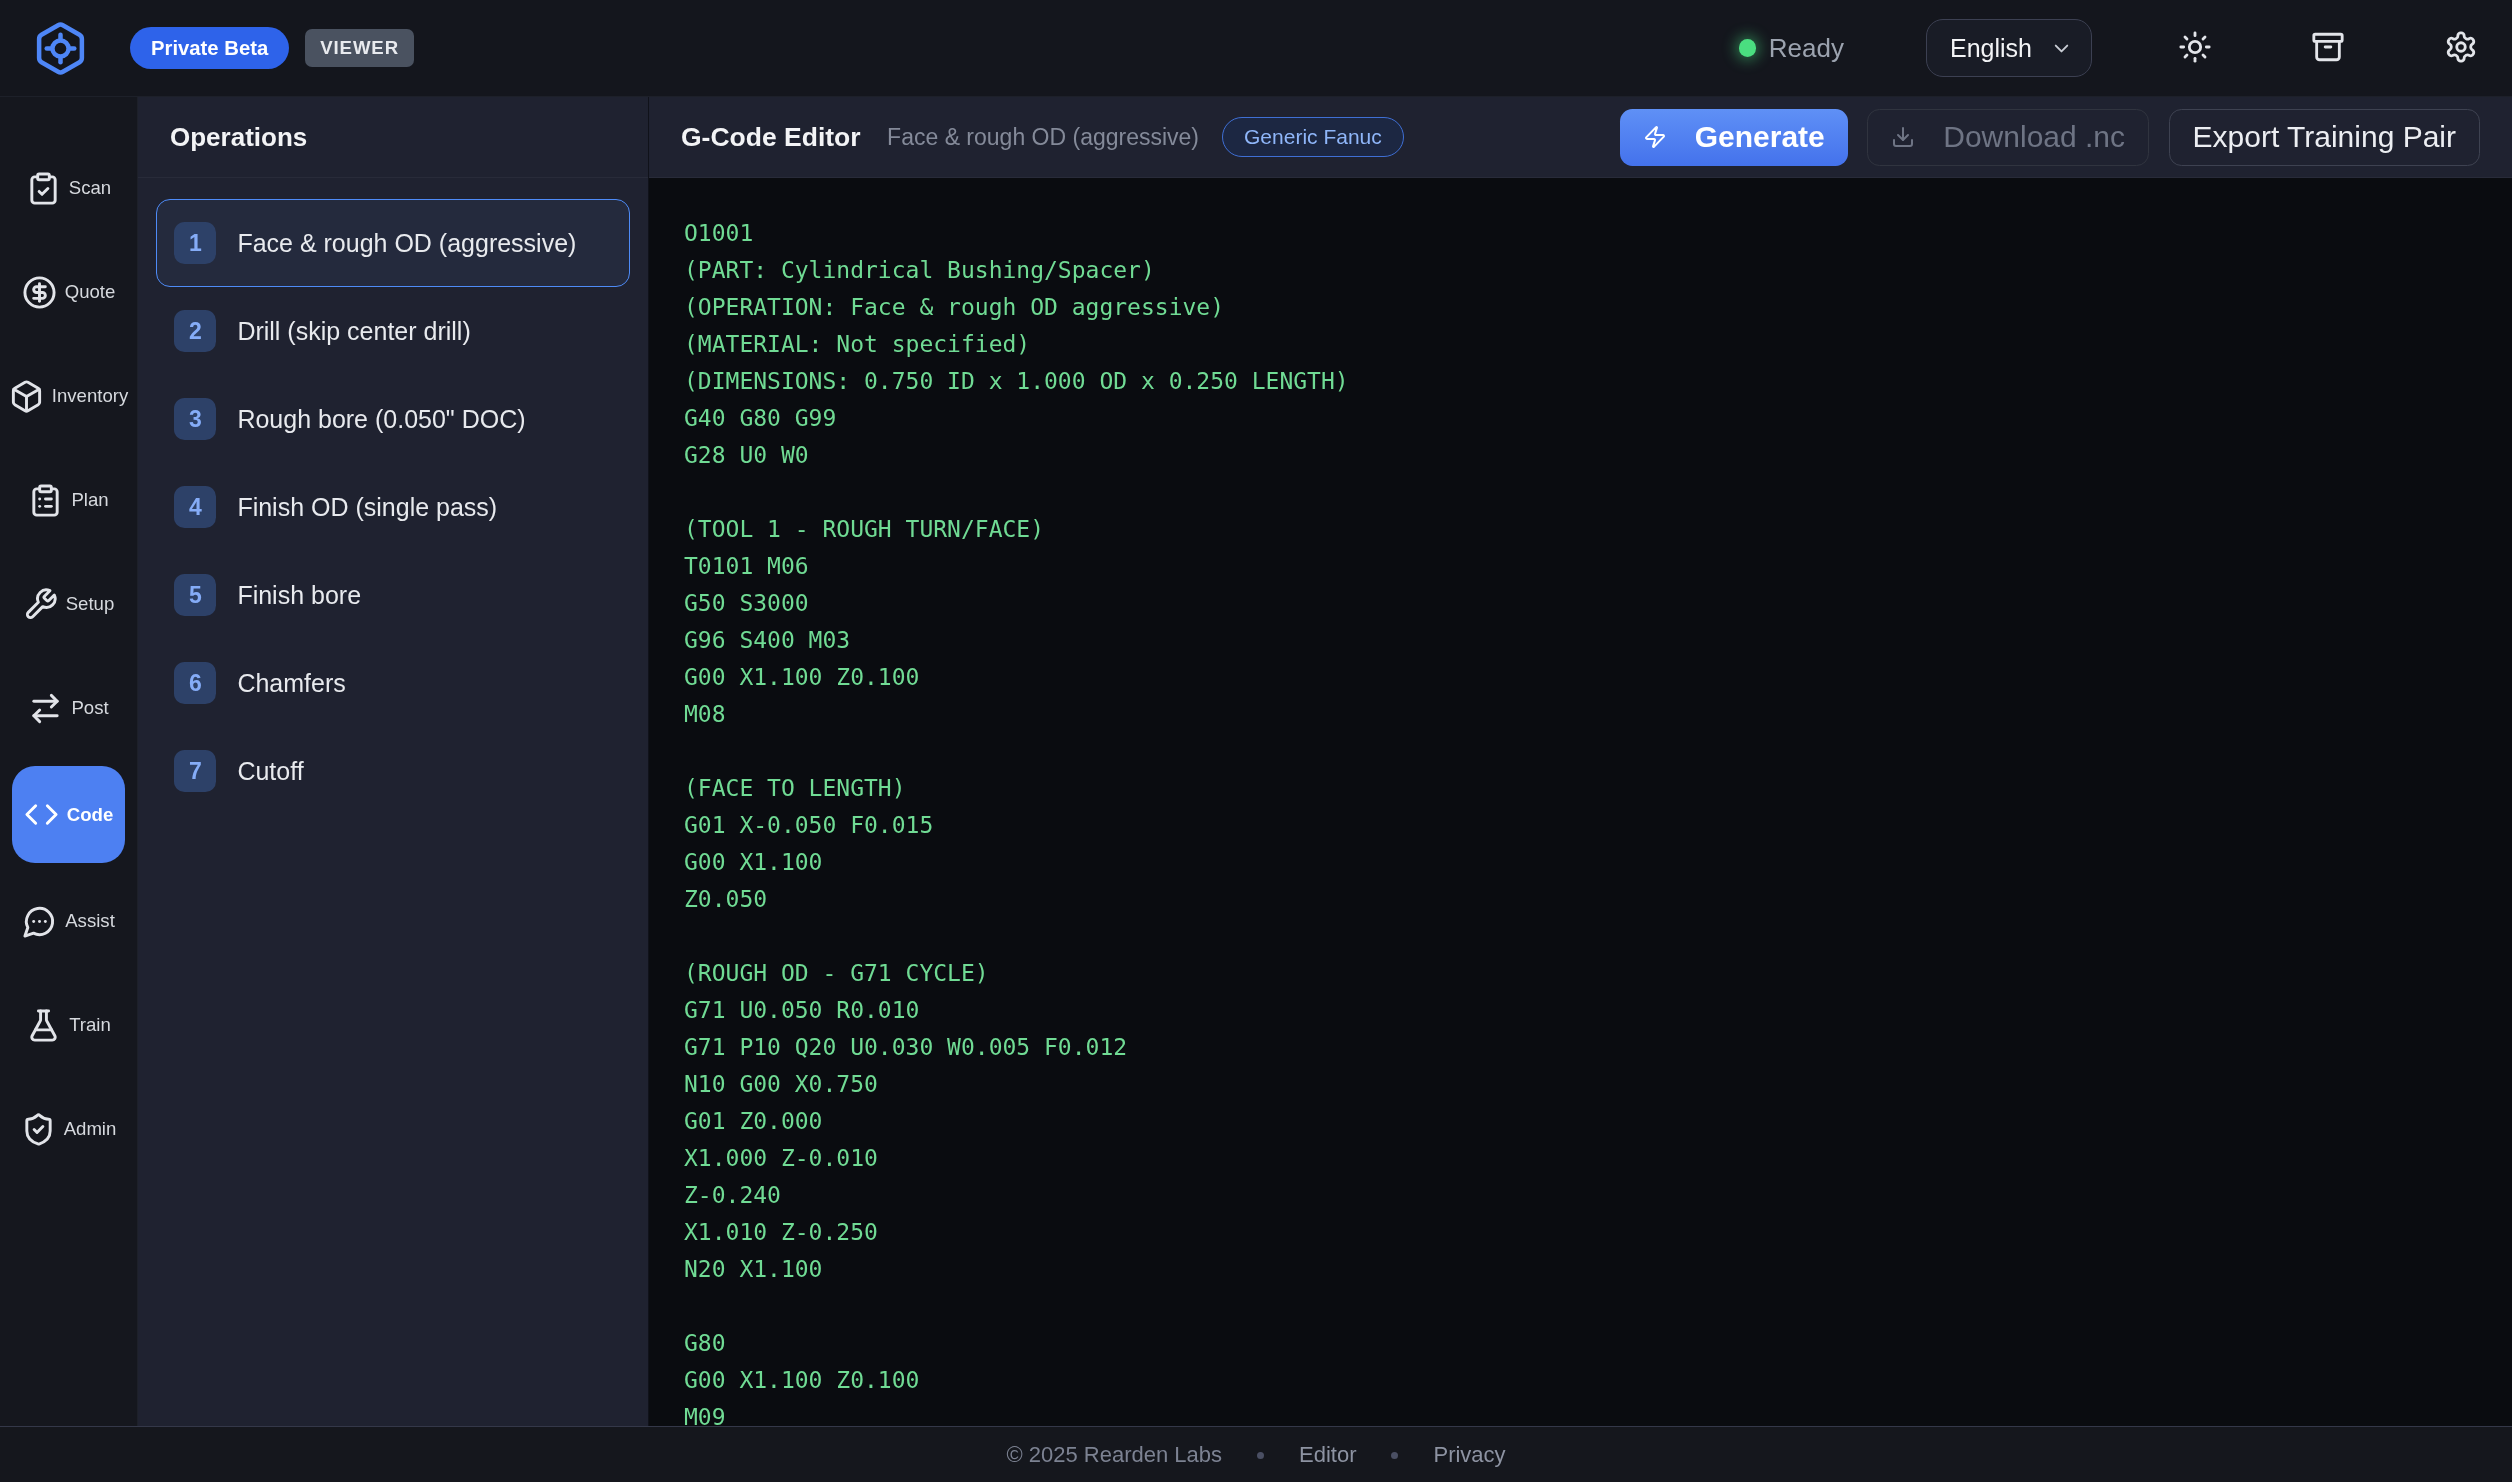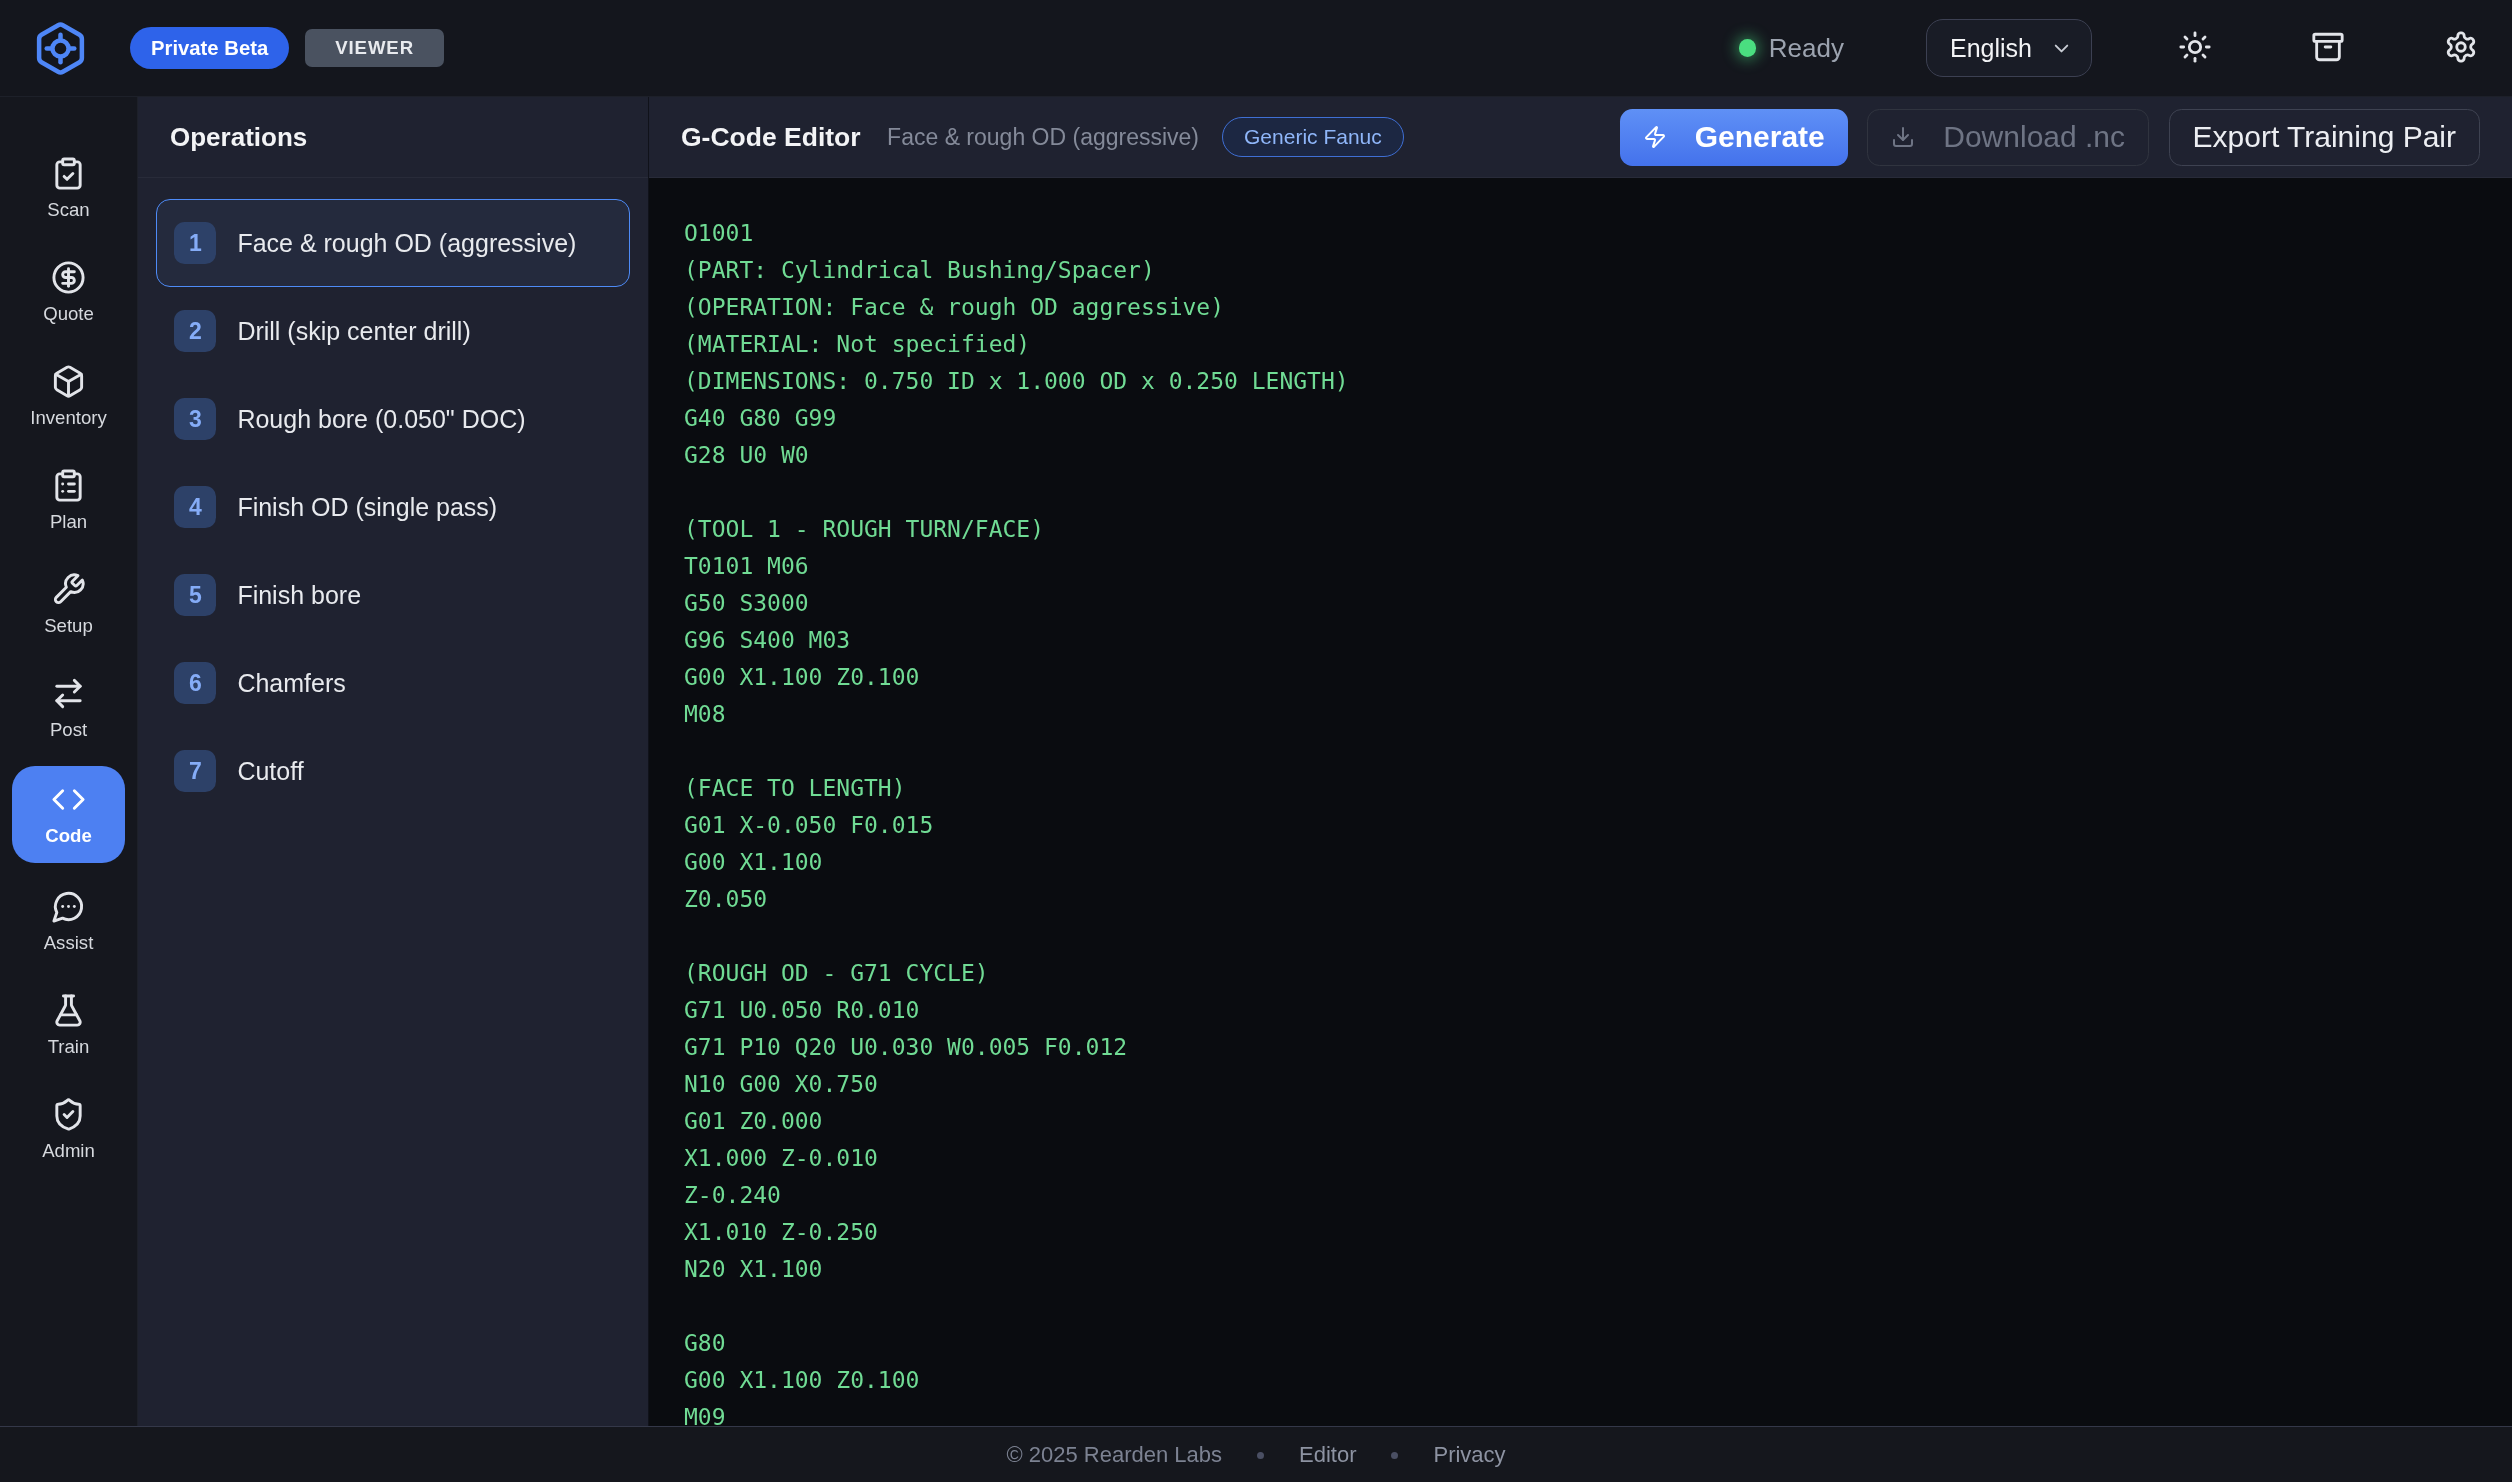--- a/index.html
+++ b/index.html
@@ -22,21 +22,21 @@
   .brand { margin-left:19.5px; display:flex; flex-direction:column; }
   .brand-name { font-size:34px; font-weight:800; letter-spacing:-1.3px; color:#f5f6f8; line-height:1.05; }
   .brand-accent { color:#4e86f7; }
   .brand-sub { font-size:14px; letter-spacing:2.5px; color:#8b919f; margin-top:3.5px; }
   .badge-beta {
     margin-left:41px; background:#2e63ea; color:#ffffff; font-size:20.3px; font-weight:700;
     padding:9.7px 21px; border-radius:884px; white-space:nowrap;
   }
   .badge-viewer {
     margin-left:16px; background:#4a5260; color:#e8eaee; font-size:18.6px; font-weight:700;
-    letter-spacing:0.9px; padding:8px 30px; border-radius:7px; white-space:nowrap;
+    letter-spacing:0.9px; padding:8px 15px; border-radius:7px; white-space:nowrap;
   }
   .topbar-right { margin-left:auto; display:flex; align-items:center;gap:48px; }
   .status { display:flex; align-items:center; gap:12.4px; margin-right:34px; }
   .status-dot {
     width:17.7px; height:17.7px; border-radius:50%; background:#4ade80;
     box-shadow:0 0 14px 3.5px rgba(74,222,128,.45);
   }
   .status-text { font-size:26px; color:#9ca3af; }
   .lang-select {
     display:flex; align-items:center; justify-content:space-between;
@@ -53,21 +53,21 @@
 
   
   .main { flex:1; display:flex; min-height:0; }
 
   
   .sidebar {
     width:138px; flex:none; background:#15171e; border-right:0.9px solid #1d2029;
     padding-top:39px; display:flex; flex-direction:column; align-items:center;
   }
   .nav-item {
-    width:138px; height:104px; display:flex; flex-direction:column;
+    width:138px; height:104px; display:flex; flex-direction:row;
     align-items:center; justify-content:center; gap:8px; cursor:pointer; color:#e2e4e9;
   }
   .nav-item svg { width:35px; height:35px; flex:none; }
   .nav-label { font-size:18.6px; color:#d6d9de; }
   .nav-item.active {
     width:113px; height:97px; border-radius:23px; background:#4d80f2; margin:6.2px 0;
   }
   .nav-item.active .nav-label { color:#ffffff; font-weight:600; }
   .nav-item.active svg { color:#ffffff; }
 

